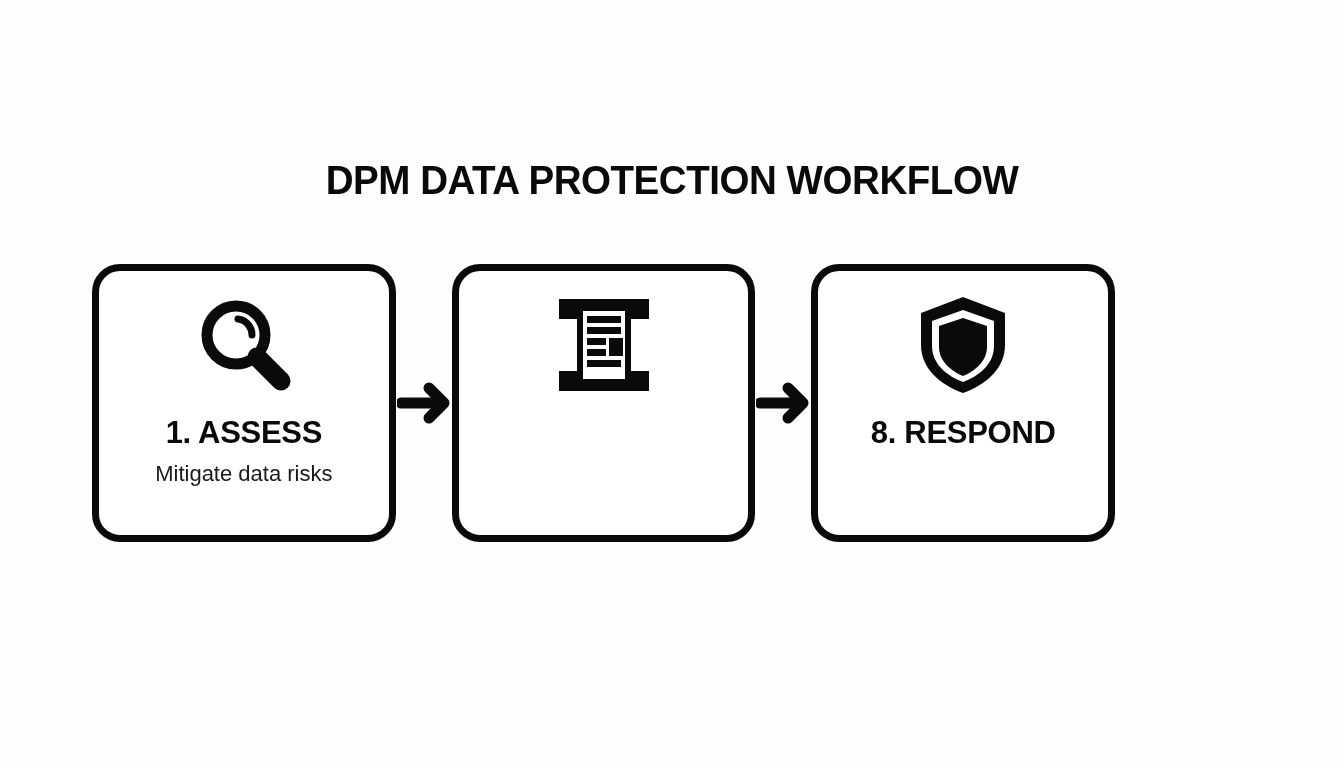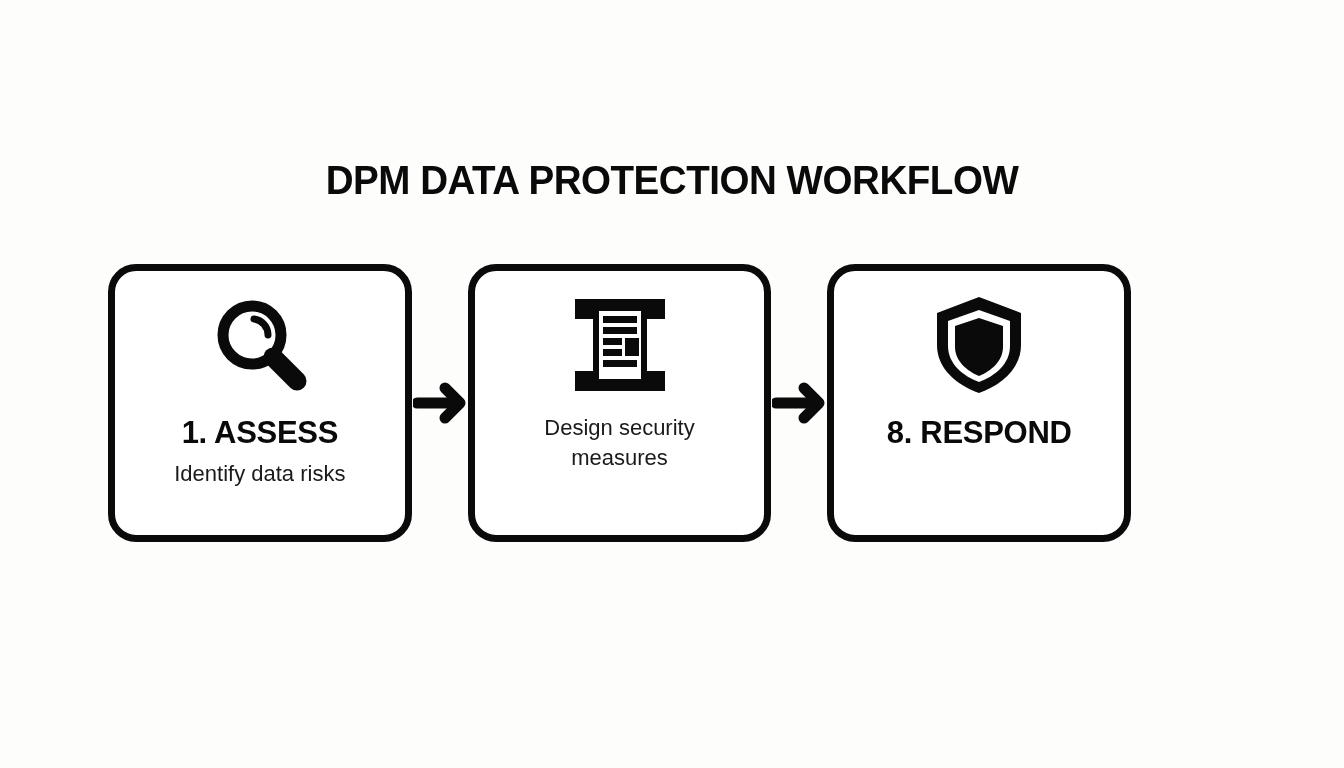--- a/index.html
+++ b/index.html
@@ -29,21 +29,21 @@
     line-height: 48px;
     transform: scaleX(0.94);
     transform-origin: center top;
     white-space: nowrap;
   }
 
   
   #flow-row {
     position: absolute;
     top: 264px;
-    left: 108px;
+    left: 92px;
     width: 1023px;
     height: 278px;
     display: flex;
     align-items: center;
     justify-content: flex-start;
   }
 
   .step-card {
     width: 318px;
     height: 278px;
@@ -105,21 +105,21 @@
 
   <div class="step-card">
     <div class="card-icon">
       <svg width="104" height="104" viewBox="0 0 104 104" aria-hidden="true">
         <circle cx="44" cy="42" r="29" fill="none" stroke="#0a0a0a" stroke-width="11"></circle>
         <path d="M46 26 A16 16 0 0 1 60 42" fill="none" stroke="#0a0a0a" stroke-width="7" stroke-linecap="round"></path>
         <line x1="65" y1="64" x2="89" y2="88" stroke="#0a0a0a" stroke-width="19" stroke-linecap="round"></line>
       </svg>
     </div>
     <div class="card-heading">1. ASSESS</div>
-    <div class="card-sub">Identify data risks</div>
+    <div class="card-sub">Mitigate data risks</div>
   </div>
 
   <div class="flow-arrow">
     <svg width="54" height="42" viewBox="0 0 54 42" aria-hidden="true">
       <line x1="4" y1="21" x2="36" y2="21" stroke="#0a0a0a" stroke-width="11" stroke-linecap="round"></line>
       <polyline points="32,6 47,21 32,36" fill="none" stroke="#0a0a0a" stroke-width="11" stroke-linecap="round" stroke-linejoin="round"></polyline>
     </svg>
   </div>
 
   <div class="step-card">
@@ -139,21 +139,20 @@
         <rect x="34" y="16" width="42" height="68" fill="#ffffff"></rect>
 
         <rect x="38" y="21" width="34" height="7" fill="#0a0a0a"></rect>
         <rect x="38" y="32" width="34" height="7" fill="#0a0a0a"></rect>
         <rect x="38" y="43" width="19" height="7" fill="#0a0a0a"></rect>
         <rect x="38" y="54" width="19" height="7" fill="#0a0a0a"></rect>
         <rect x="38" y="65" width="34" height="7" fill="#0a0a0a"></rect>
         <rect x="60" y="43" width="14" height="18" fill="#0a0a0a"></rect>
       </svg>
     </div>
-    <div class="card-sub">Design security measures</div>
   </div>
 
   <div class="flow-arrow">
     <svg width="54" height="42" viewBox="0 0 54 42" aria-hidden="true">
       <line x1="4" y1="21" x2="36" y2="21" stroke="#0a0a0a" stroke-width="11" stroke-linecap="round"></line>
       <polyline points="32,6 47,21 32,36" fill="none" stroke="#0a0a0a" stroke-width="11" stroke-linecap="round" stroke-linejoin="round"></polyline>
     </svg>
   </div>
 
   <div class="step-card">

